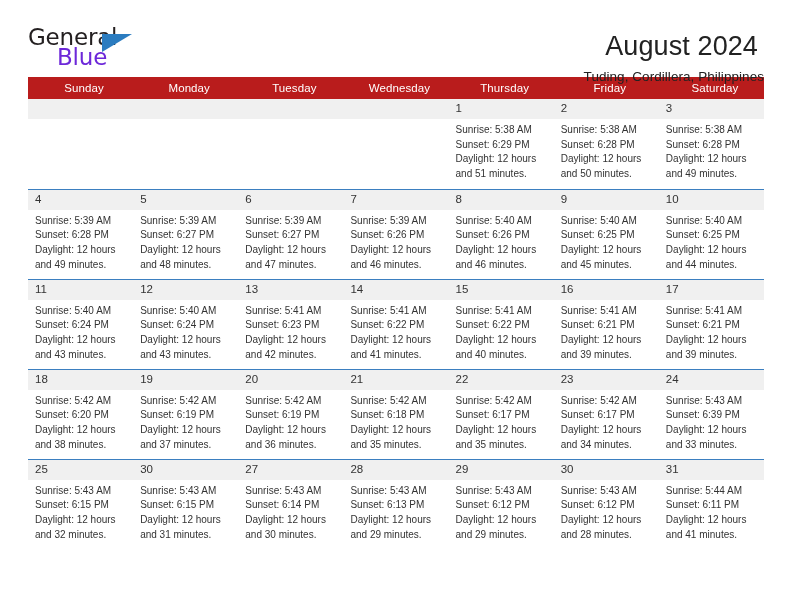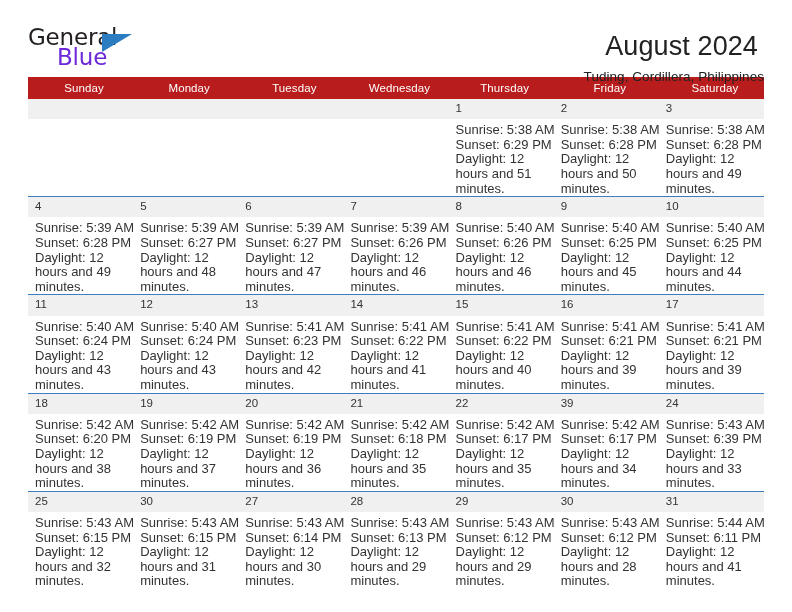--- a/index.html
+++ b/index.html
@@ -122,21 +122,21 @@
     color: #333333;
     padding: 3px 0 4px 7px;
     line-height: 1.15;
     min-height: 12px;
   }
   td.empty .daynum {
     color: transparent;
   }
   .details {
     padding: 4px 6px 0 7px;
-    font-size: 13px;
+    font-size: 10px;
     line-height: 14.6px;
     color: #333333;
   }
   .details div {
     white-space: nowrap;
   }
   .details .daylight {
     white-space: normal;
   }
 </style>
@@ -359,21 +359,21 @@
           </td>
           <td>
             <span class="daynum">22</span>
             <div class="details">
               <div>Sunrise: 5:42 AM</div>
               <div>Sunset: 6:17 PM</div>
               <div class="daylight">Daylight: 12 hours and 35 minutes.</div>
             </div>
           </td>
           <td>
-            <span class="daynum">39</span>
+            <span class="daynum">23</span>
             <div class="details">
               <div>Sunrise: 5:42 AM</div>
               <div>Sunset: 6:17 PM</div>
               <div class="daylight">Daylight: 12 hours and 34 minutes.</div>
             </div>
           </td>
           <td>
             <span class="daynum">24</span>
             <div class="details">
               <div>Sunrise: 5:43 AM</div>

